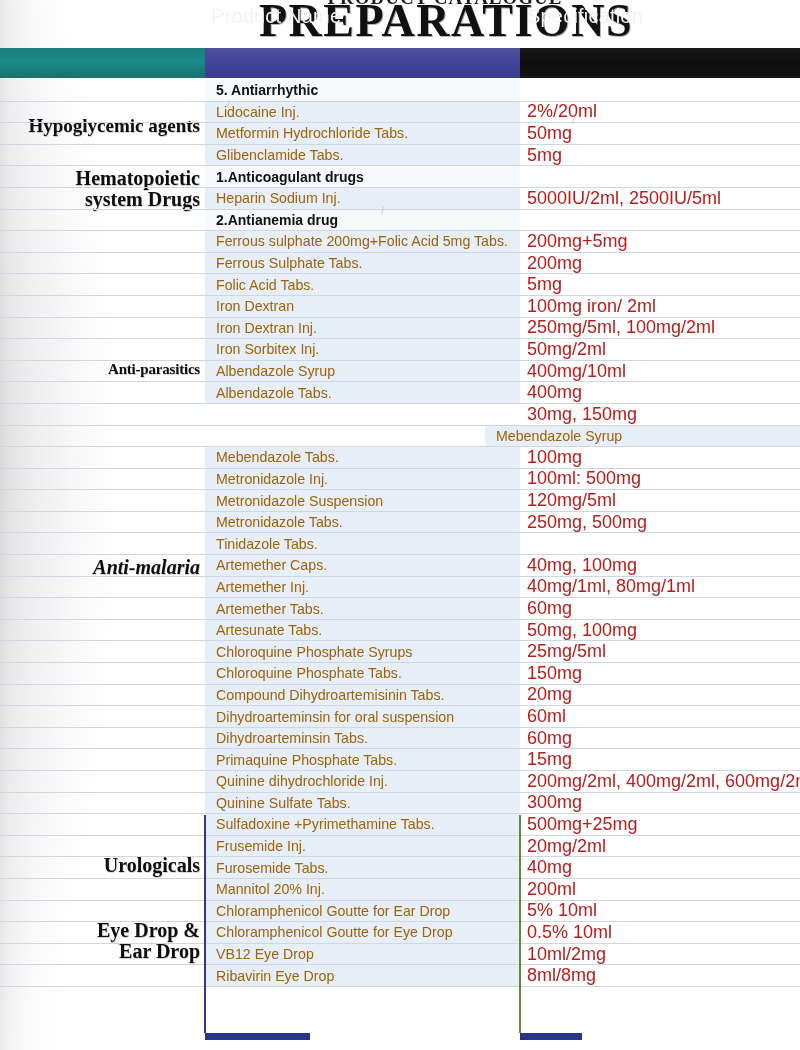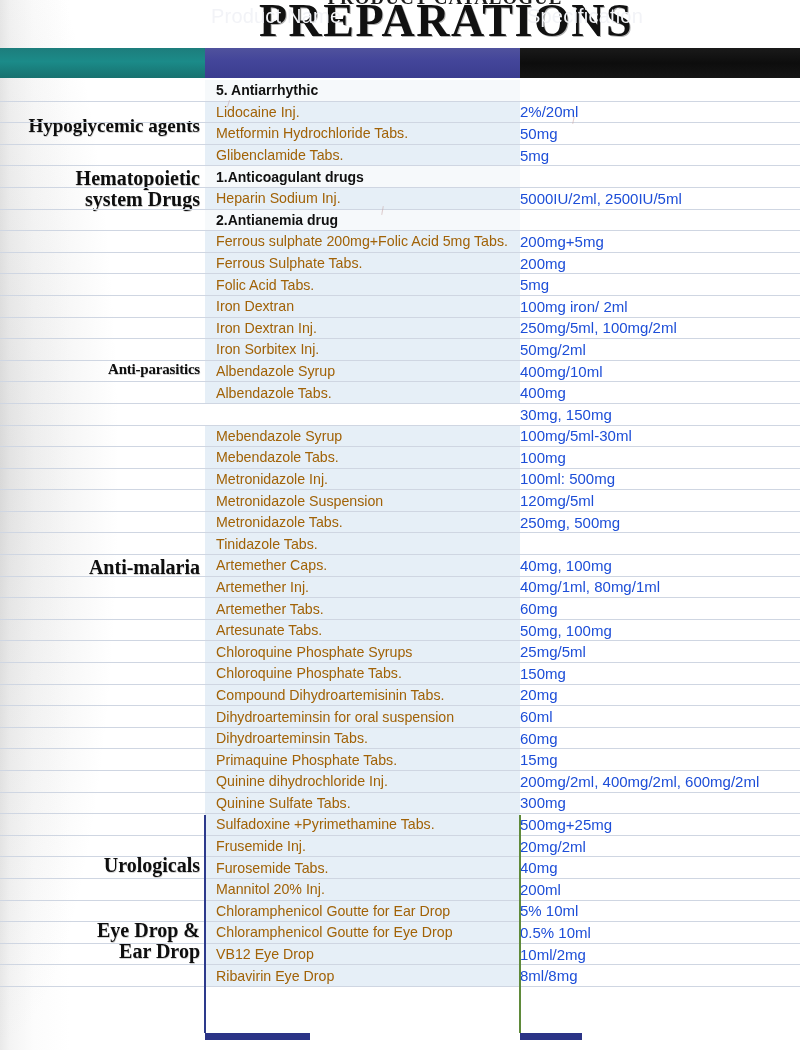--- a/index.html
+++ b/index.html
@@ -102,23 +102,24 @@
     padding-left: 11px;
     display: flex; align-items: center;
     font-size: 14.2px;
     color: #a16207;
     white-space: nowrap;
     overflow: hidden;
   }
   .spec {
     width: 280px; flex: 0 0 280px;
     height: 100%;
+    padding-left: 7px;
     display: flex; align-items: center;
-    font-size: 15px;
-    color: #1d4ed8;
+    font-size: 18px;
+    color: #b91c1c;
     white-space: nowrap;
     overflow: hidden;
   }
   .row.group .prod {
     color: #101010;
     font-weight: bold;
     font-size: 14px;
   }
   .row.group { background: rgba(255,255,255,0); }
   .row.group .spec { background: transparent; }
@@ -153,21 +154,21 @@
     font-family: "Liberation Serif", serif;
     font-weight: bold;
     color: #0e0e0e;
     line-height: 1.06;
     white-space: pre-line;
     text-shadow: .5px .5px 0 rgba(130,130,130,.35);
   }
   .cl-hypo  { top: 116px;  font-size: 19px; }
   .cl-hema  { top: 168px;  font-size: 20px; }
   .cl-para  { top: 362px;  font-size: 15px; letter-spacing:-.2px; }
-  .cl-mala  { top: 557px;  font-size: 20px; }
+  .cl-mala  { top: 557px;  font-size: 20px; font-style: italic; }
   .cl-uro   { top: 855px;  font-size: 20px; }
   .cl-eye   { top: 920px;  font-size: 20px; }
 
   
   .speck { position:absolute; background:#c9a6a6; opacity:.55; }
 </style>
 </head>
 <body>
 
 <div class="page-bg"></div>
@@ -268,21 +269,20 @@
       <div class="prod">Albendazole Tabs.</div>
       <div class="spec">400mg</div>
     </div>
     <div class="row tint">
       <div class="cat"></div>
       <div class="spec">30mg, 150mg</div>
     </div>
     <div class="row tint">
       <div class="cat"></div>
       <div class="prod">Mebendazole Syrup</div>
-      <div class="spec">100mg/5ml-30ml</div>
     </div>
     <div class="row tint">
       <div class="cat"></div>
       <div class="prod">Mebendazole Tabs.</div>
       <div class="spec">100mg</div>
     </div>
     <div class="row tint">
       <div class="cat"></div>
       <div class="prod">Metronidazole Inj.</div>
       <div class="spec">100ml: 500mg</div>

